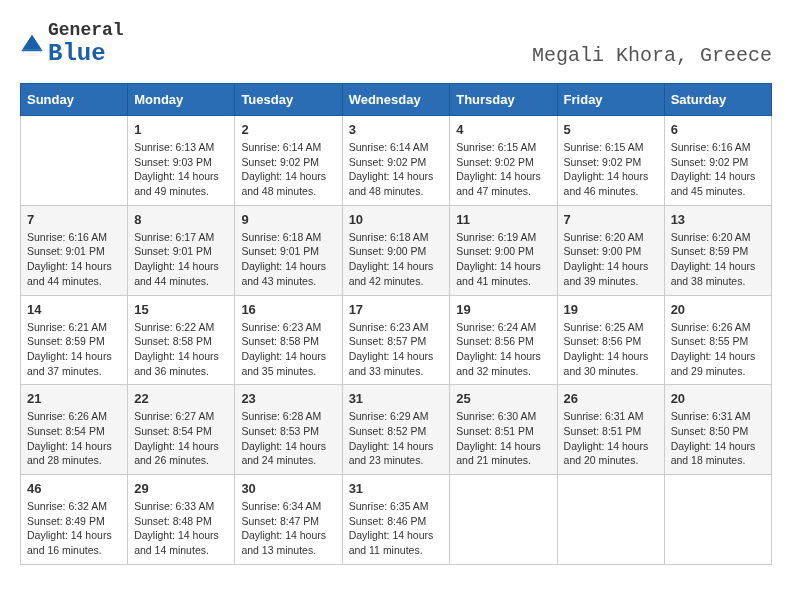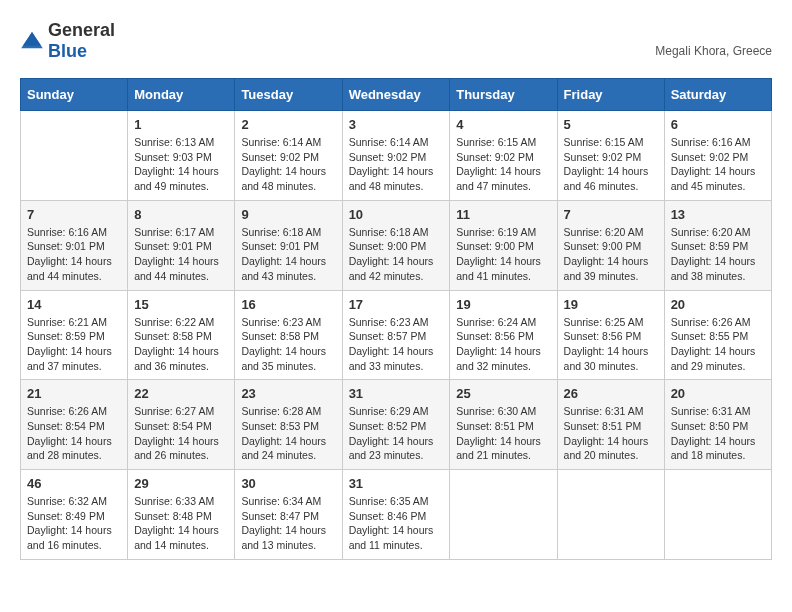--- a/index.html
+++ b/index.html
@@ -6,53 +6,54 @@
     body {
       font-family: Arial, sans-serif;
       background: #fff;
       width: 792px;
       min-height: 612px;
       padding: 20px;
     }
     .header {
       display: flex;
       justify-content: space-between;
-      align-items: center;
+      align-items: flex-end;
       margin-bottom: 16px;
+      font-family: Liberation Mono, monospace;
     }
     .logo {
       display: flex;
       align-items: center;
       gap: 4px;
     }
     .logo-text-general {
       font-size: 18px;
       font-weight: bold;
       color: #333;
     }
     .logo-text-blue {
-      font-size: 18px;
+      font-size: 24px;
       font-weight: bold;
       color: #1a5fa8;
     }
     .logo-icon {
       width: 24px;
       height: 24px;
     }
     .title-section {
       text-align: right;
     }
     .month-title {
       font-size: 42px;
       font-weight: bold;
       color: #333;
       line-height: 1;
     }
     .location-title {
-      font-size: 12px;
+      font-size: 20px;
       color: #555;
       margin-top: 20px;
     }
     .calendar-table {
       width: 100%;
       border-collapse: collapse;
       font-size: 11px;
     }
     .calendar-table th {
       background-color: #2a6db5;

